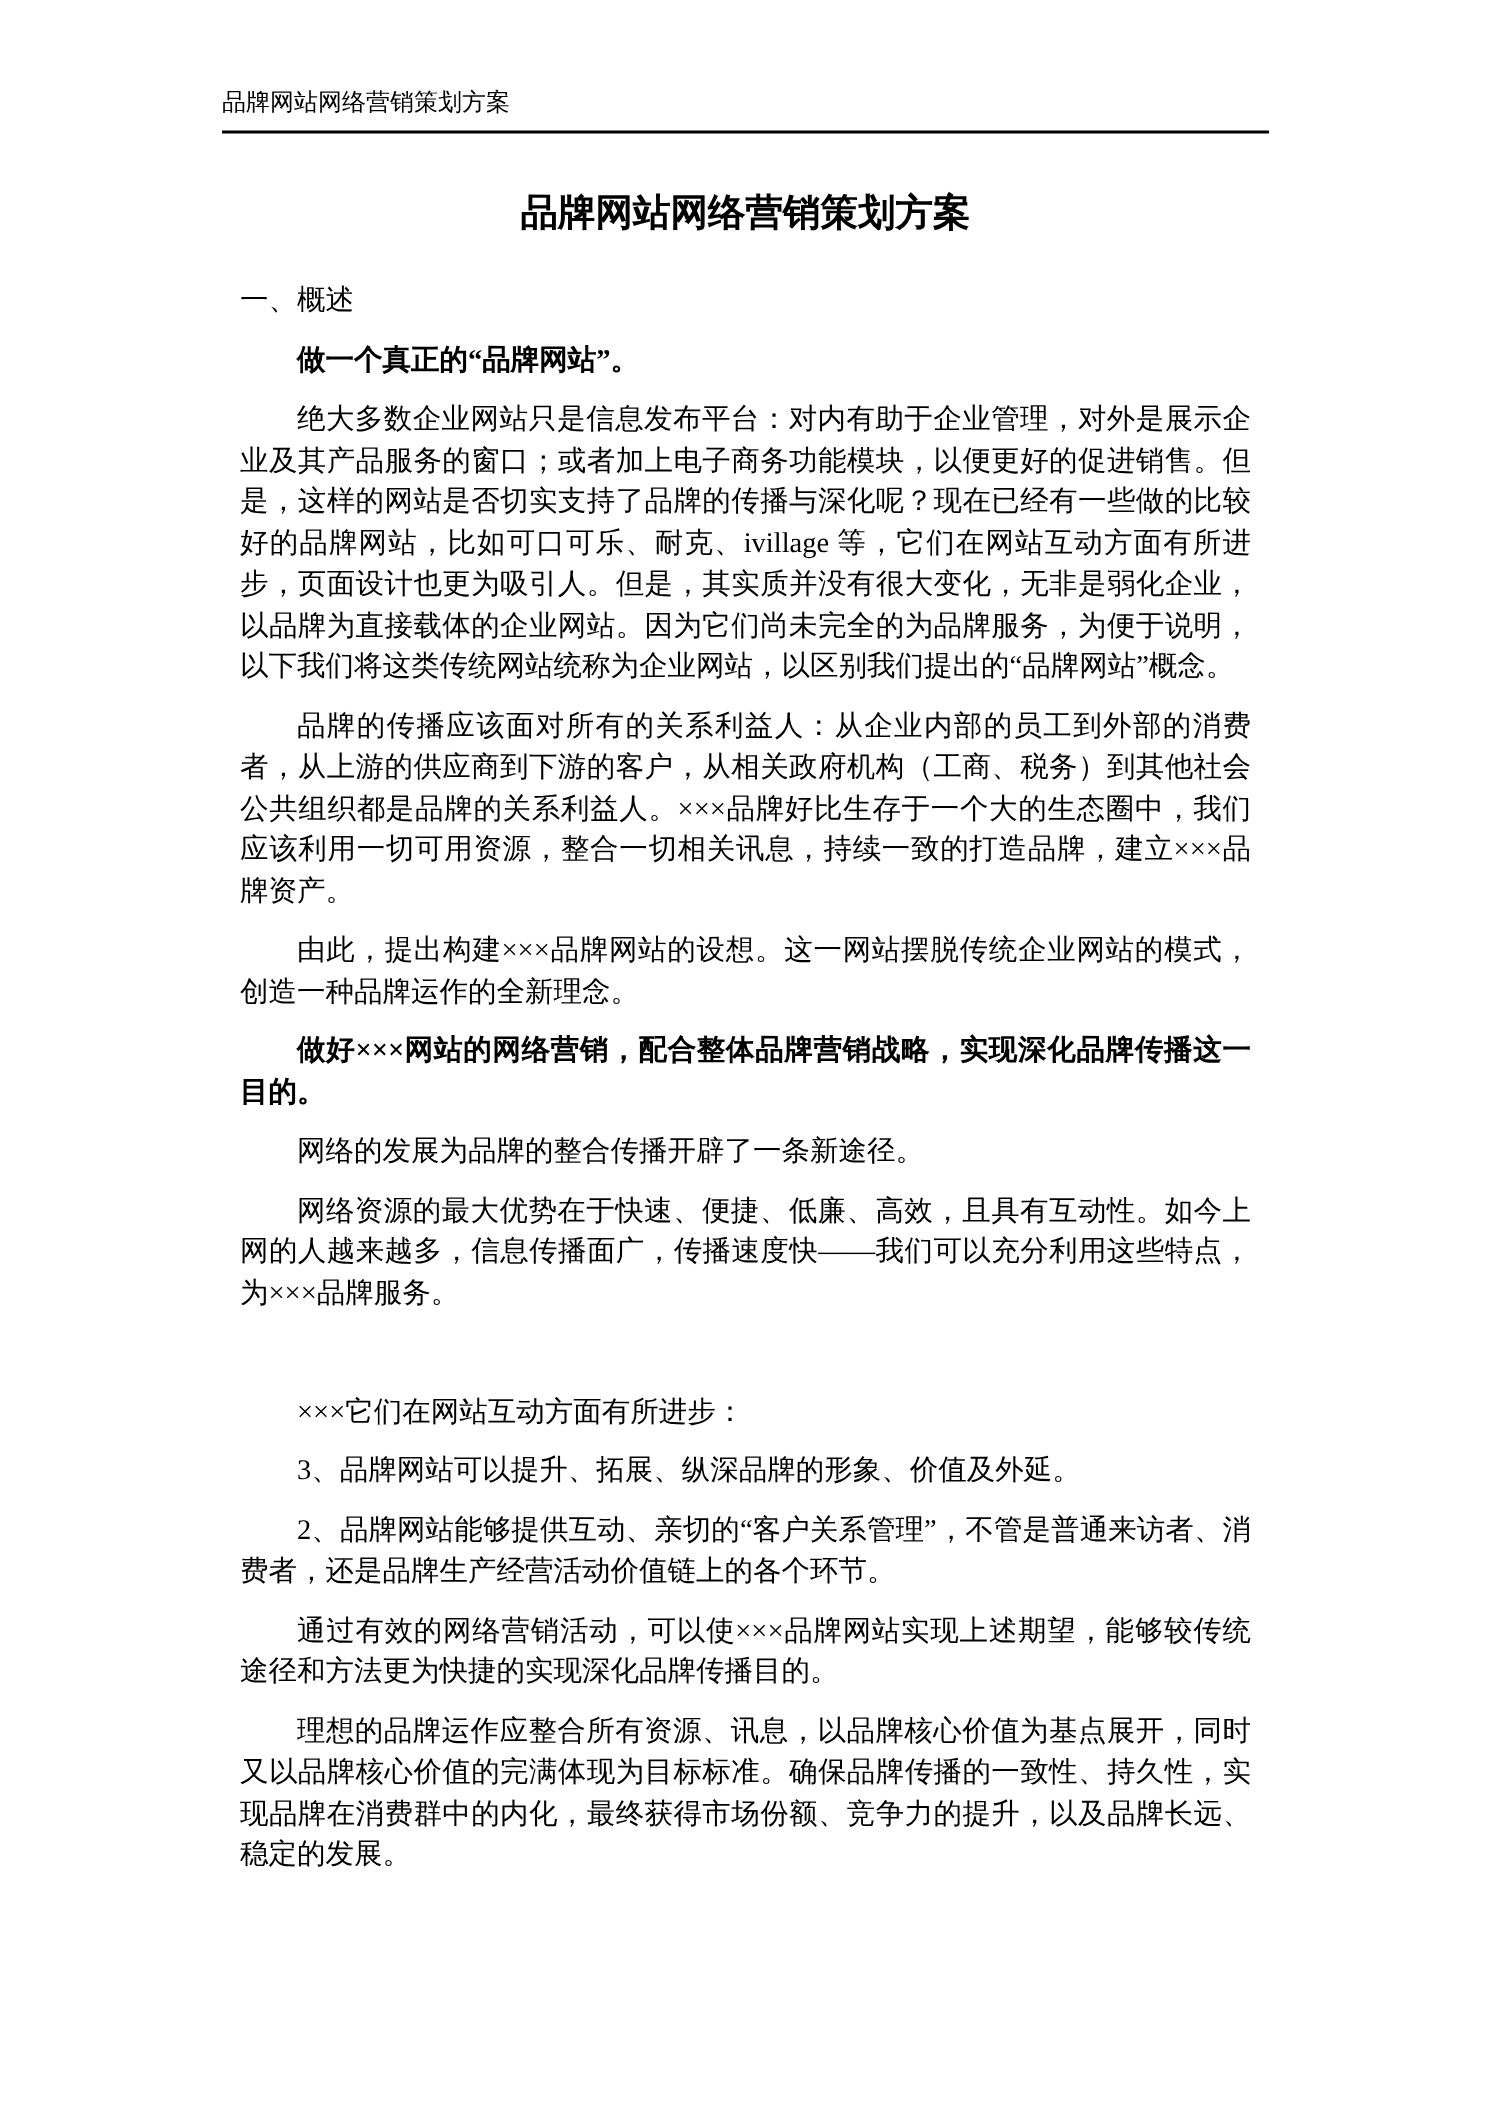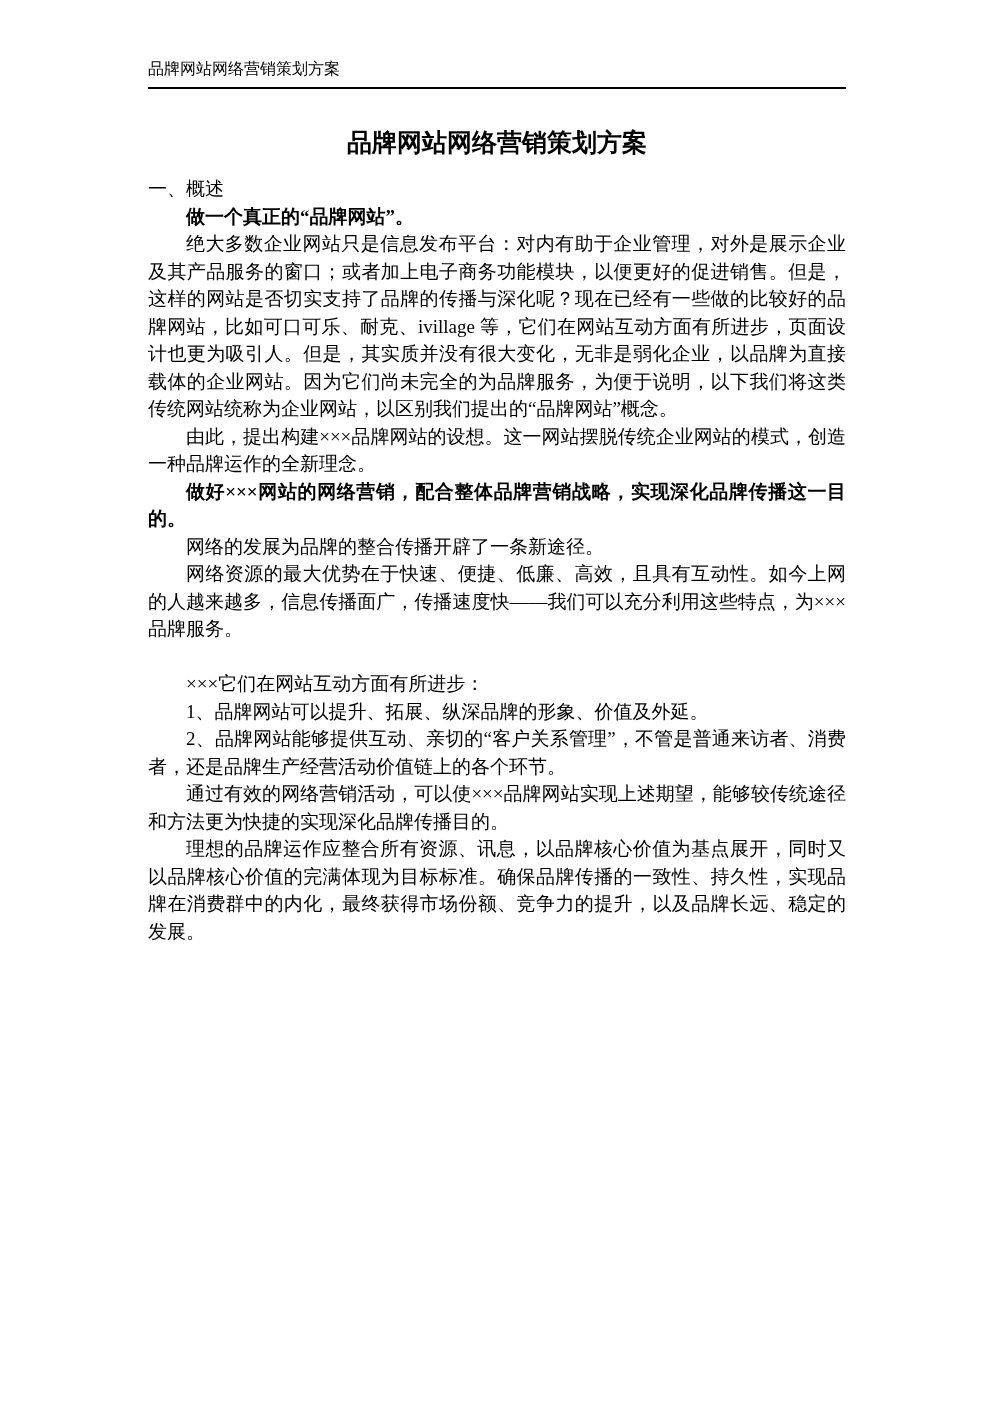--- a/index.html
+++ b/index.html
@@ -41,21 +41,21 @@
   .body {
     position: absolute;
     top: 175px;
     left: 148px;
     width: 698px;
     font-size: 19px;
     line-height: 27.5px;
     text-align: justify;
   }
   .para {
-    margin: 0;
+    margin: 12px;
     padding: 0;
   }
   .para.indent { text-indent: 2em; }
   .para.bold { font-weight: bold; }
   .para.blank { min-height: 27.5px; }
   .footer {
     position: absolute;
     top: 1348px;
     left: 0;
     width: 993px;
@@ -69,27 +69,28 @@
 
 <div class="page">
   <div class="header">
     <span>品牌网站网络营销策划方案</span>
   </div>
   <h1 class="title">品牌网站网络营销策划方案</h1>
   <div class="body" id="doc-body">
       <p class="para">一、概述</p>
       <p class="para bold indent">做一个真正的“品牌网站”。</p>
       <p class="para indent">绝大多数企业网站只是信息发布平台：对内有助于企业管理，对外是展示企业及其产品服务的窗口；或者加上电子商务功能模块，以便更好的促进销售。但是，这样的网站是否切实支持了品牌的传播与深化呢？现在已经有一些做的比较好的品牌网站，比如可口可乐、耐克、ivillage 等，它们在网站互动方面有所进步，页面设计也更为吸引人。但是，其实质并没有很大变化，无非是弱化企业，以品牌为直接载体的企业网站。因为它们尚未完全的为品牌服务，为便于说明，以下我们将这类传统网站统称为企业网站，以区别我们提出的“品牌网站”概念。</p>
+      <p class="para indent">品牌的传播应该面对所有的关系利益人：从企业内部的员工到外部的消费者，从上游的供应商到下游的客户，从相关政府机构（工商、税务）到其他社会公共组织都是品牌的关系利益人。×××品牌好比生存于一个大的生态圈中，我们应该利用一切可用资源，整合一切相关讯息，持续一致的打造品牌，建立×××品牌资产。</p>
       <p class="para indent">由此，提出构建×××品牌网站的设想。这一网站摆脱传统企业网站的模式，创造一种品牌运作的全新理念。</p>
       <p class="para bold indent">做好×××网站的网络营销，配合整体品牌营销战略，实现深化品牌传播这一目的。</p>
       <p class="para indent">网络的发展为品牌的整合传播开辟了一条新途径。</p>
       <p class="para indent">网络资源的最大优势在于快速、便捷、低廉、高效，且具有互动性。如今上网的人越来越多，信息传播面广，传播速度快——我们可以充分利用这些特点，为×××品牌服务。</p>
       <p class="para blank">&nbsp;</p>
       <p class="para indent">×××它们在网站互动方面有所进步：</p>
-      <p class="para indent">1、品牌网站可以提升、拓展、纵深品牌的形象、价值及外延。</p>
+      <p class="para indent">3、品牌网站可以提升、拓展、纵深品牌的形象、价值及外延。</p>
       <p class="para indent">2、品牌网站能够提供互动、亲切的“客户关系管理”，不管是普通来访者、消费者，还是品牌生产经营活动价值链上的各个环节。</p>
       <p class="para indent">通过有效的网络营销活动，可以使×××品牌网站实现上述期望，能够较传统途径和方法更为快捷的实现深化品牌传播目的。</p>
       <p class="para indent">理想的品牌运作应整合所有资源、讯息，以品牌核心价值为基点展开，同时又以品牌核心价值的完满体现为目标标准。确保品牌传播的一致性、持久性，实现品牌在消费群中的内化，最终获得市场份额、竞争力的提升，以及品牌长远、稳定的发展。</p>
     </div>
   <div class="footer">
     <span>第 1 页 共 6 页</span>
   </div>
 </div>
 
 </body></html>

